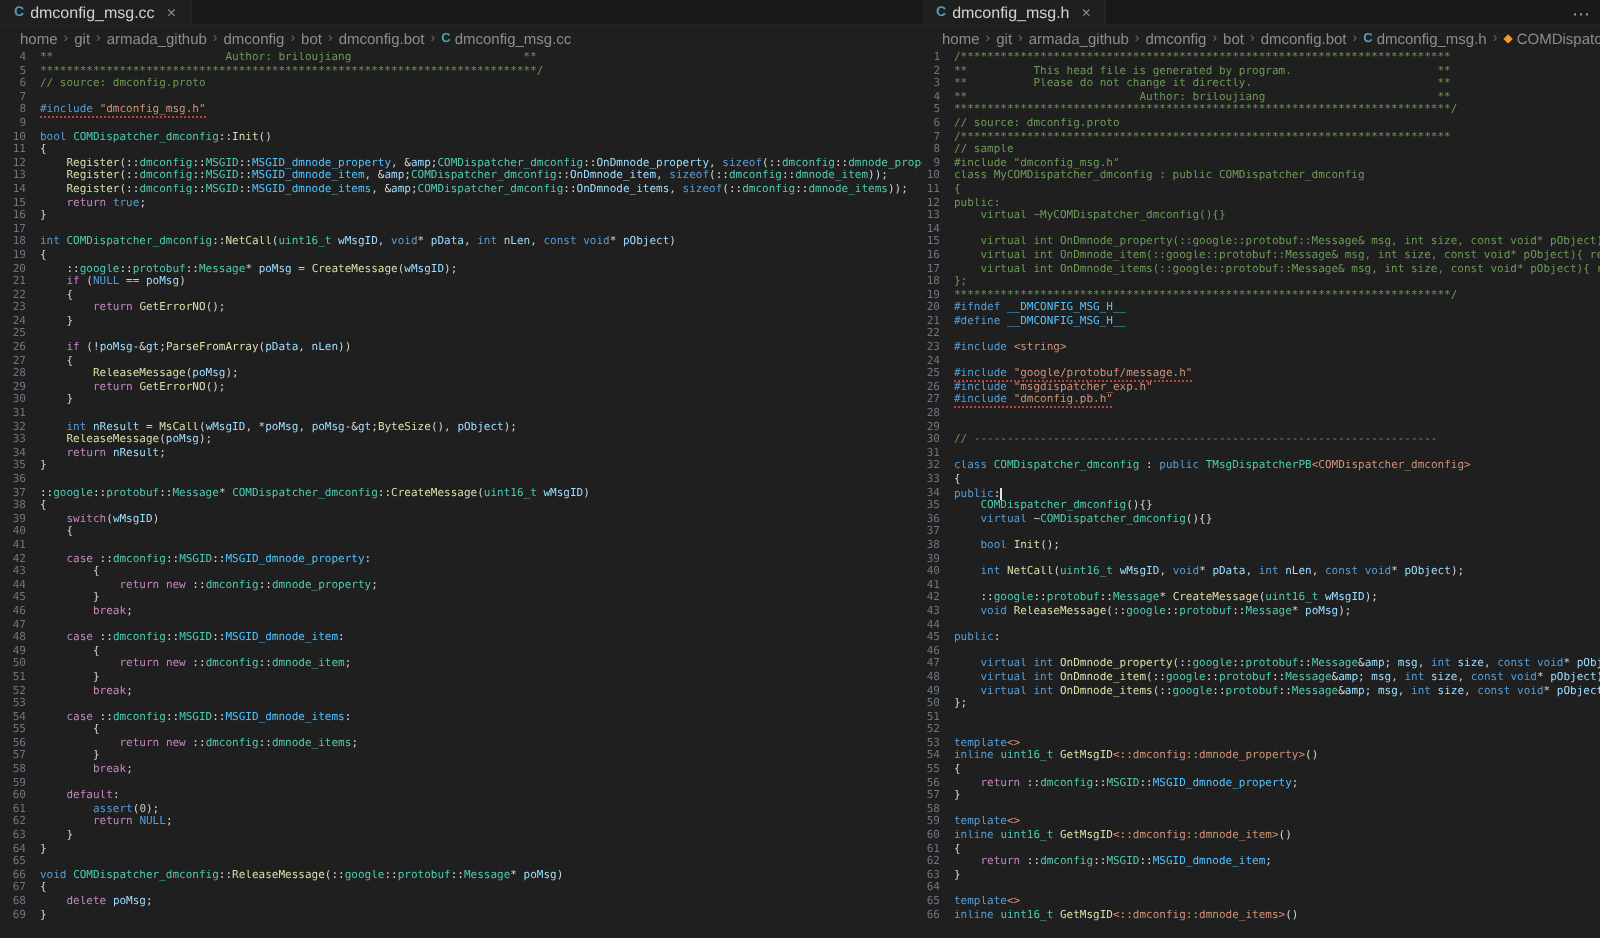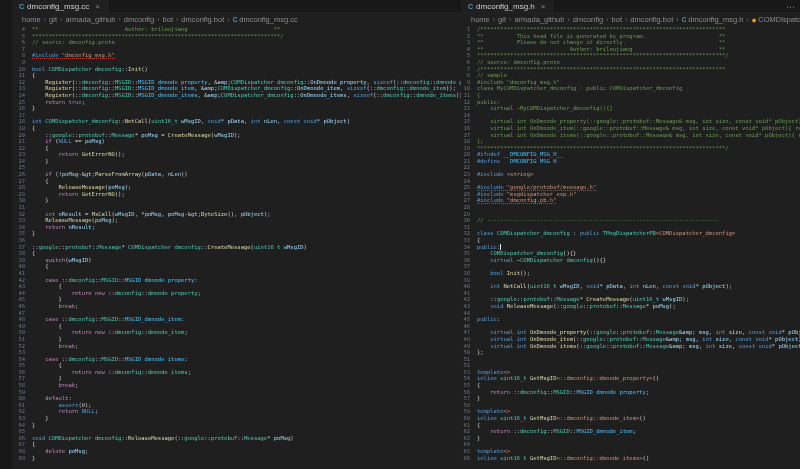--- a/index.html
+++ b/index.html
@@ -1,21 +1,21 @@
 <!DOCTYPE html>
 <html><head>
 <meta charset="utf-8">
 <style>
   * { margin:0; padding:0; box-sizing:border-box; }
   html,body { width:800px; height:469px; overflow:hidden; background:#181818;
               font-family:"Liberation Sans", sans-serif; }
   .workbench { position:relative; width:800px; height:469px; background:#181818; }
 
   .group { position:absolute; top:0; bottom:0; overflow:hidden; background:#1f1f1f; }
-  .group-left  { left:12px;   width:538px; border-right:2px solid #15803d; }
+  .group-left  { left:0;   width:538px; border-right:2px solid #15803d; }
   .group-right { left:461px; width:339px; }
 
   .tabbar { position:relative; height:13px; background:#181818; border-bottom:1px solid #222;
             display:flex; align-items:stretch; }
   .tab { display:flex; align-items:center; gap:3px; padding:0 7px; background:#1f1f1f;
          border-right:1px solid #252525; font-size:8px; color:#d0d0d0; max-width:150px; }
   .tab .ficon { font-size:7px; font-weight:bold; color:#519aba; line-height:1; }
   .tab .close { color:#8a8a8a; font-size:8px; margin-left:3px; }
   .tab-actions { position:absolute; right:4px; top:0; height:13px; display:flex; align-items:center;
                  color:#9a9a9a; font-size:9px; letter-spacing:1px; }

